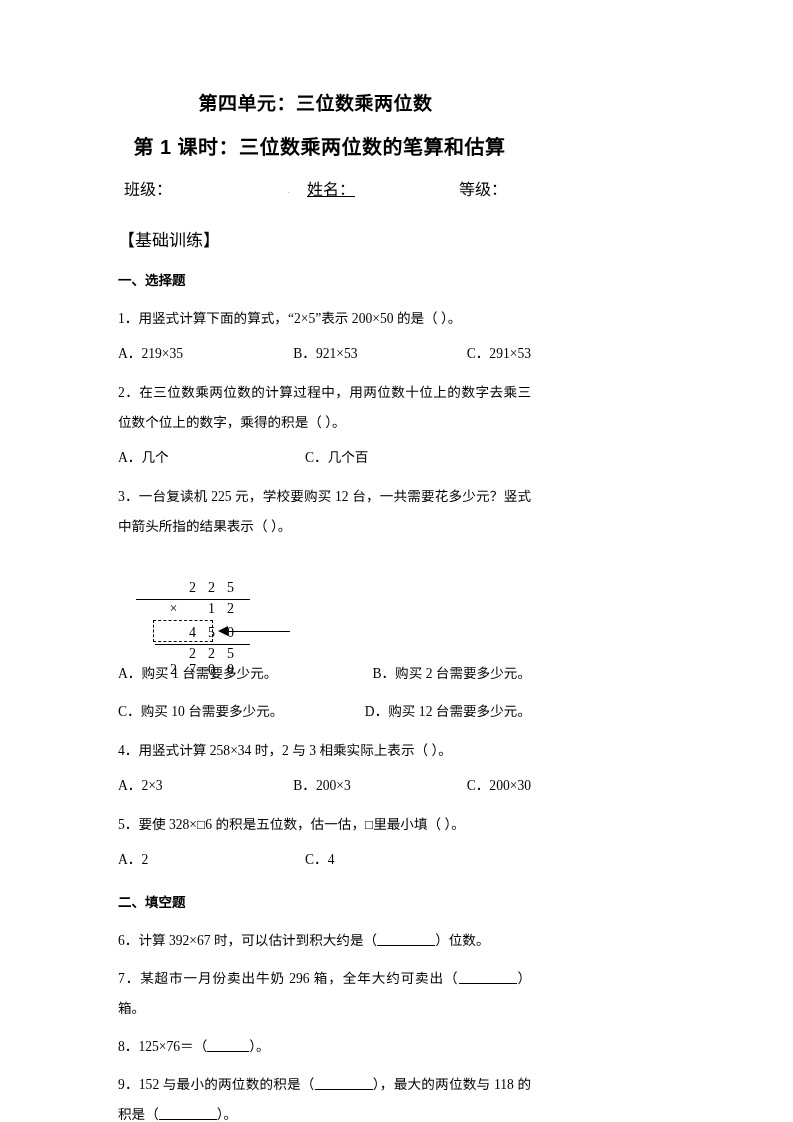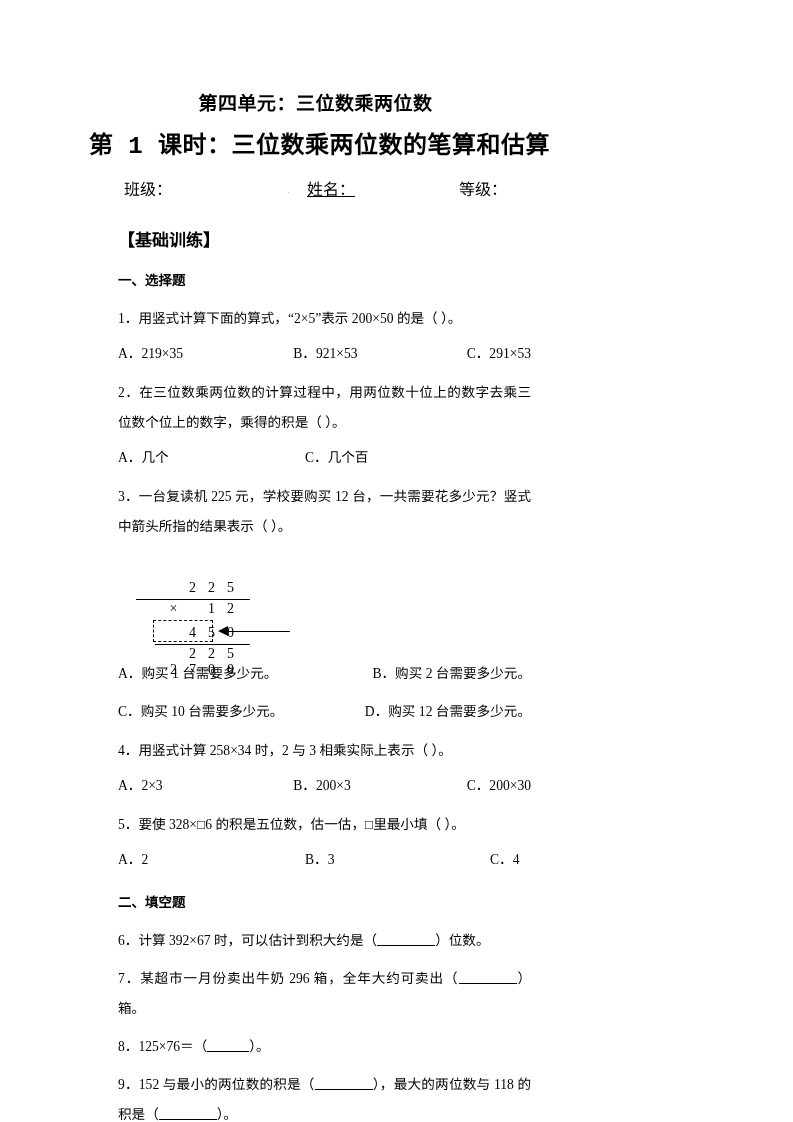--- a/index.html
+++ b/index.html
@@ -31,23 +31,23 @@
   }
   .title-1 {
     font-family: "DejaVu Sans", "Liberation Sans", sans-serif;
     font-weight: bold;
     font-size: 19px;
     letter-spacing: 0.5px;
     line-height: 30px;
     margin: 0;
   }
   .title-2 {
-    font-family: Liberation Mono, monospace;
+    font-family: Liberation Sans, sans-serif;
     font-weight: bold;
-    font-size: 24px;
+    font-size: 20px;
     letter-spacing: 0.5px;
     line-height: 34px;
     margin: 12px 0 0 8px;
   }
   
   .info-row {
     margin-top: 14px;
     font-size: 16px;
     line-height: 24px;
     display: flex;
@@ -63,21 +63,21 @@
   .info-grade  { margin-left: 104px; }
 
   
   .content {
     margin-top: 26px;
     padding-left: 118px;
     padding-right: 100px;
   }
   .bigheading {
     font-family: "DejaVu Sans", "Liberation Sans", sans-serif;
-    font-weight: bold;
+    font-weight: normal;
     font-size: 17px;
     line-height: 24px;
     margin: 8px 0 18px 0;
   }
   .secheading {
     font-family: "DejaVu Sans", "Liberation Sans", sans-serif;
     font-weight: bold;
     font-size: 13.5px;
     line-height: 20px;
     margin: 0 0 14px 0;
@@ -272,21 +272,20 @@
     <div class="q tight">4．用竖式计算 258×34 时，2 与 3 相乘实际上表示（      ）。</div>
     <div class="opts c3">
       <span class="o">A．2×3</span>
       <span class="o">B．200×3</span>
       <span class="o">C．200×30</span>
     </div>
 
     <div class="q tight">5．要使 328×□6 的积是五位数，估一估，□里最小填（      ）。</div>
     <div class="opts c3">
       <span class="o">A．2</span>
-      <span class="o">B．3</span>
       <span class="o">C．4</span>
     </div>
 
     <div class="secheading" style="margin-top:18px;">二、填空题</div>
 
     <div class="q"><span>6．计算 392×67 时，可以估计到积大约是（</span><span class="blank w-long"></span><span>）位数。</span></div>
 
     <div class="q"><span>7．某超市一月份卖出牛奶 296 箱，全年大约可卖出（</span><span class="blank w-long"></span><span>）箱。</span></div>
 
     <div class="q"><span>8．125×76＝（</span><span class="blank w-short"></span><span>）。</span></div>

